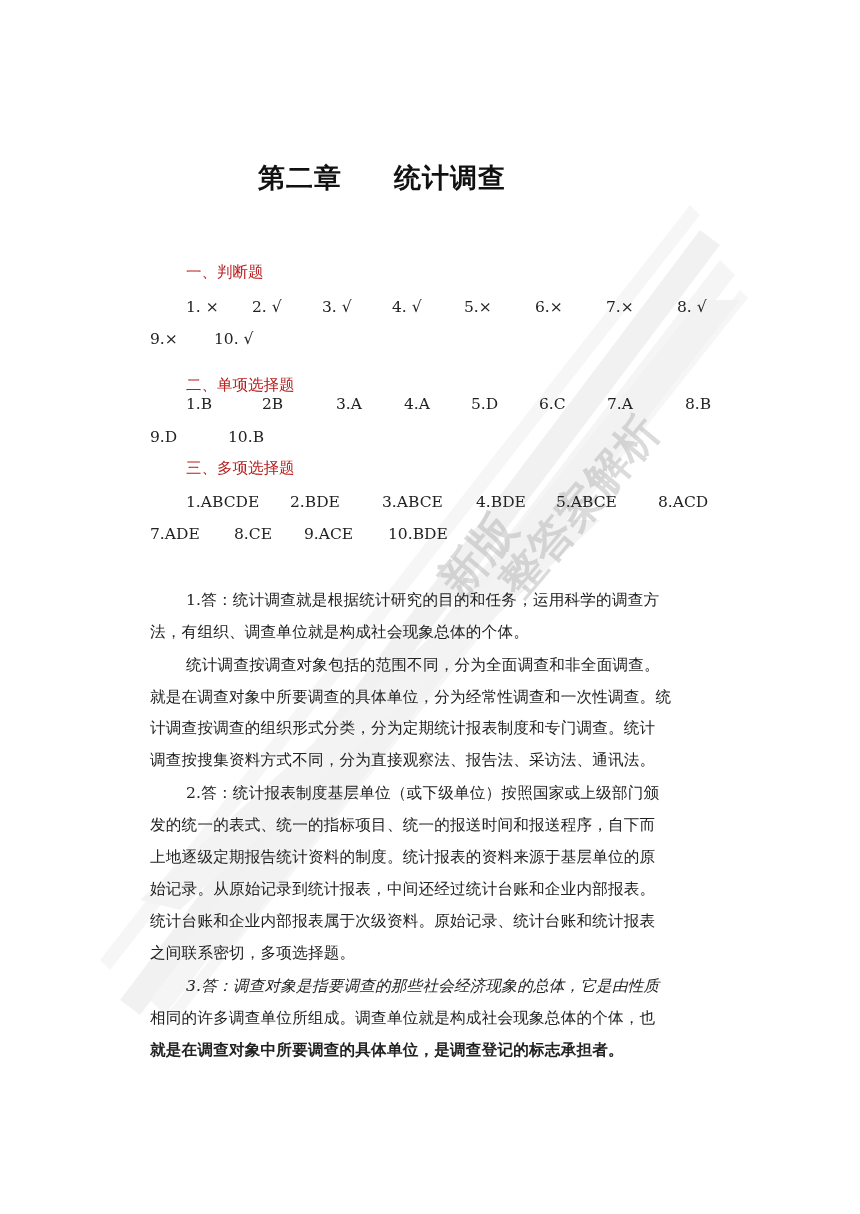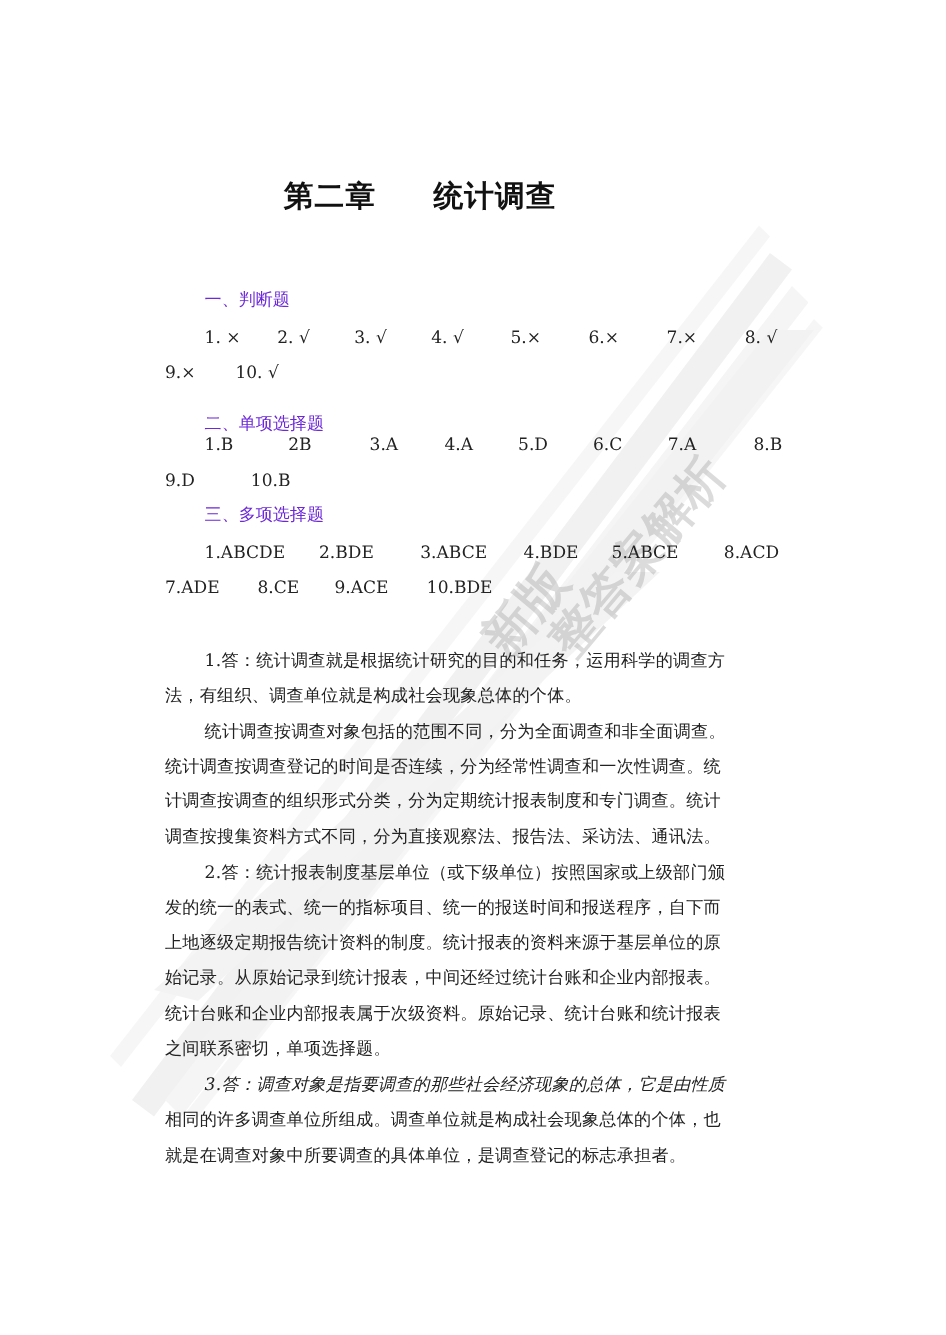--- a/index.html
+++ b/index.html
@@ -14,21 +14,21 @@
     }
     .page { position: absolute; left: 0; top: 0; width: 860px; height: 1214px; z-index: 1; }
     .title {
       position: absolute; top: 160px; left: 0; width: 764px; text-align: center;
       font-family: "DejaVu Sans", "Liberation Sans", sans-serif;
       font-weight: bold; font-size: 27px; color: #111111; letter-spacing: 1px;
     }
     .title .gap { display: inline-block; width: 52px; }
     .line {
       position: absolute; left: 150px; width: 562px; font-size: 15.5px; line-height: 20px;
-      white-space: nowrap; color: #6d28d9;
+      white-space: nowrap; color: #b91c1c;
     }
     .indent { left: 186px; }
     .heading-bold { font-weight: bold; font-family: "DejaVu Sans", "Liberation Sans", sans-serif; }
     .ans { position: absolute; font-size: 15.5px; white-space: nowrap; }
     .para-line {
       position: absolute; left: 150px; width: 562px; font-size: 15.6px; line-height: 20px;
       white-space: nowrap; letter-spacing: 0.2px;
     }
   </style>
 </head>
@@ -94,26 +94,26 @@
     <span class="ans" style="left:150px; top:525px;">7.ADE</span>
     <span class="ans" style="left:234px; top:525px;">8.CE</span>
     <span class="ans" style="left:304px; top:525px;">9.ACE</span>
     <span class="ans" style="left:388px; top:525px;">10.BDE</span>
   </div>
 
   <div>
     <div class="para-line" style="left:186px; top:590px;">1.答：统计调查就是根据统计研究的目的和任务，运用科学的调查方</div>
     <div class="para-line" style="top:622px;">法，有组织、调查单位就是构成社会现象总体的个体。</div>
     <div class="para-line" style="left:186px; top:655px;">统计调查按调查对象包括的范围不同，分为全面调查和非全面调查。</div>
-    <div class="para-line" style="top:687px;">统计调查按调查登记的时间是否连续，分为经常性调查和一次性调查。统</div>
+    <div class="para-line" style="top:687px;">就是在调查对象中所要调查的具体单位，分为经常性调查和一次性调查。统</div>
     <div class="para-line" style="top:718px;">计调查按调查的组织形式分类，分为定期统计报表制度和专门调查。统计</div>
     <div class="para-line" style="top:750px;">调查按搜集资料方式不同，分为直接观察法、报告法、采访法、通讯法。</div>
     <div class="para-line" style="left:186px; top:783px;">2.答：统计报表制度基层单位（或下级单位）按照国家或上级部门颁</div>
     <div class="para-line" style="top:815px;">发的统一的表式、统一的指标项目、统一的报送时间和报送程序，自下而</div>
     <div class="para-line" style="top:847px;">上地逐级定期报告统计资料的制度。统计报表的资料来源于基层单位的原</div>
     <div class="para-line" style="top:879px;">始记录。从原始记录到统计报表，中间还经过统计台账和企业内部报表。</div>
     <div class="para-line" style="top:911px;">统计台账和企业内部报表属于次级资料。原始记录、统计台账和统计报表</div>
-    <div class="para-line" style="top:943px;">之间联系密切，单项选择题。</div>
+    <div class="para-line" style="top:943px;">之间联系密切，多项选择题。</div>
     <div class="para-line" style="left:186px; top:976px;font-style:italic;">3.答：调查对象是指要调查的那些社会经济现象的总体，它是由性质</div>
     <div class="para-line" style="top:1008px;">相同的许多调查单位所组成。调查单位就是构成社会现象总体的个体，也</div>
-    <div class="para-line" style="top:1040px;">就是在调查对象中所要调查的具体单位，是调查登记的标志承担者。</div>
+    <div class="para-line" style="top:1040px;font-weight:bold;">就是在调查对象中所要调查的具体单位，是调查登记的标志承担者。</div>
   </div>
 </div>
 
 </body></html>

